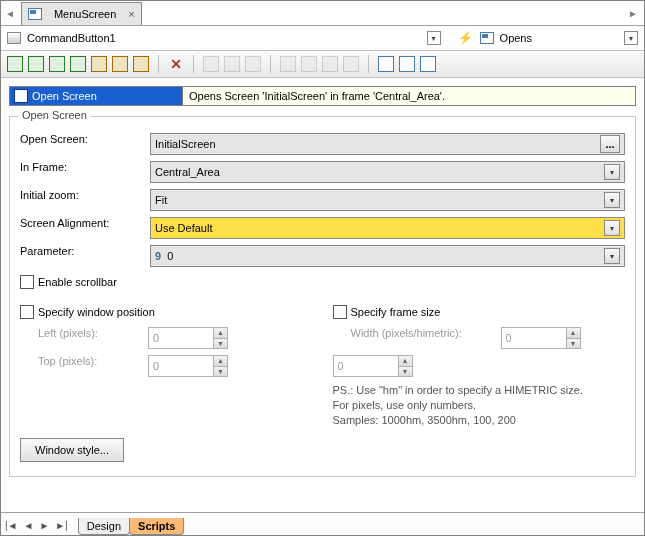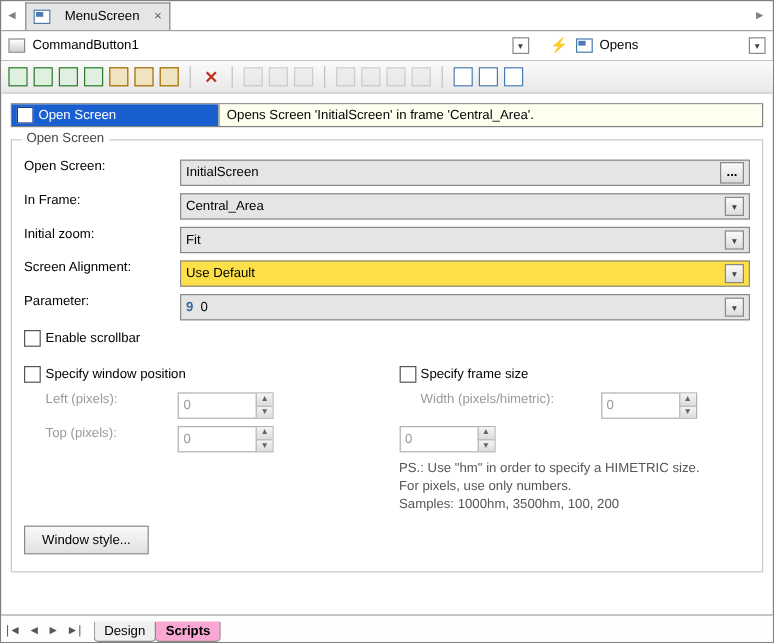--- a/index.html
+++ b/index.html
@@ -48,21 +48,21 @@
 .num-box{display:flex;width:78px;height:20px;border:1px solid #b0b0b0}
 .num-box .v{flex:1;display:flex;align-items:center;padding:0 4px;color:#9a9a9a}
 .num-box .spin{width:14px;display:flex;flex-direction:column}
 .num-box .spin span{flex:1;border-left:1px solid #b0b0b0;display:flex;align-items:center;justify-content:center;font-size:7px;color:#666;background:linear-gradient(#f4f4f4,#dcdcdc)}
 .num-box .spin span+span{border-top:1px solid #b0b0b0}
 .hint{color:#555;margin-top:6px;line-height:1.35}
 .winbtn{display:inline-flex;align-items:center;justify-content:center;height:22px;padding:0 14px;border:1px solid #888;background:linear-gradient(#fafafa,#e0e0e0);margin-top:10px}
 .footer-tabs{height:22px;border-top:1px solid #a0a0a0;display:flex;align-items:flex-end;padding:0 4px;background:#fdfdfd}
 .footer-tabs .nav{display:flex;gap:6px;color:#555;margin-right:10px;align-items:center;margin-bottom:4px;font-size:10px}
 .btab{border:1px solid #888;border-top:none;padding:2px 8px;margin-right:-1px;background:#f0f0f0;position:relative;border-bottom-left-radius:4px;border-bottom-right-radius:4px}
-.btab.active{background:#f9a8d4;font-weight:bold}
+.btab.active{background:#fdba74;font-weight:bold}
 </style>
 </head>
 <body>
 <div class="window">
 
 <div class="tabbar-outer">
   <span class="tri">◄</span>
   <div class="tab">
     <span class="small-icon doc-icon"></span>
     <span>MenuScreen</span>

